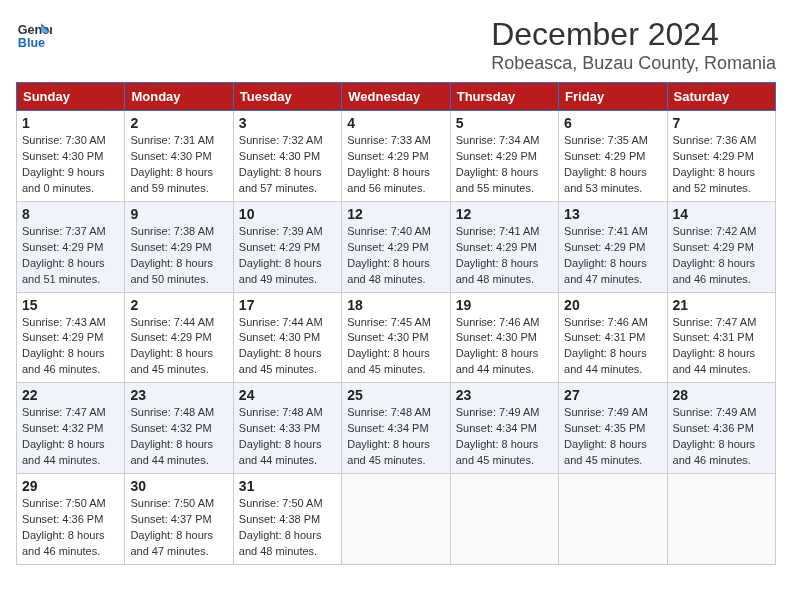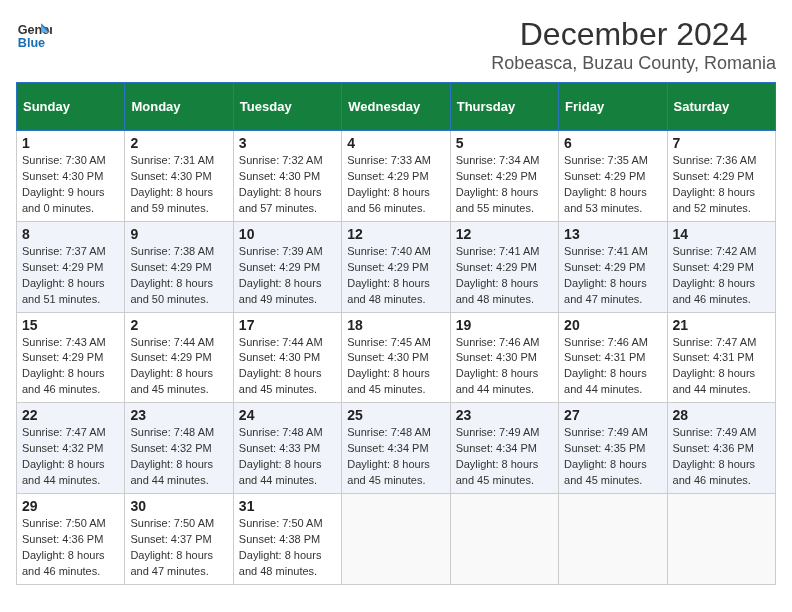--- a/index.html
+++ b/index.html
@@ -19,41 +19,41 @@
     .logo {
       display: flex;
       align-items: center;
       gap: 4px;
     }
     .logo-icon {
       width: 36px;
       height: 36px;
     }
     .title-block {
-      text-align: center;
+      text-align: left;
     }
     .month-title {
       font-size: 32px;
       font-weight: normal;
       color: #333;
     }
     .location {
       font-size: 18px;
       color: #555;
     }
     .calendar {
       width: 100%;
       border-collapse: collapse;
       font-size: 11px;
     }
     .calendar th {
-      background: #15803d;
+      background: #b91c1c;
       color: #fff;
       text-align: left;
-      padding: 16px 6px;
+      padding: 6px 6px;
       font-size: 13px;
       font-weight: bold;
       border: 1px solid #2a72c3;
     }
     .calendar td {
       border: 1px solid #ccc;
       vertical-align: top;
       padding: 4px 5px;
       width: 107px;
       min-height: 80px;

